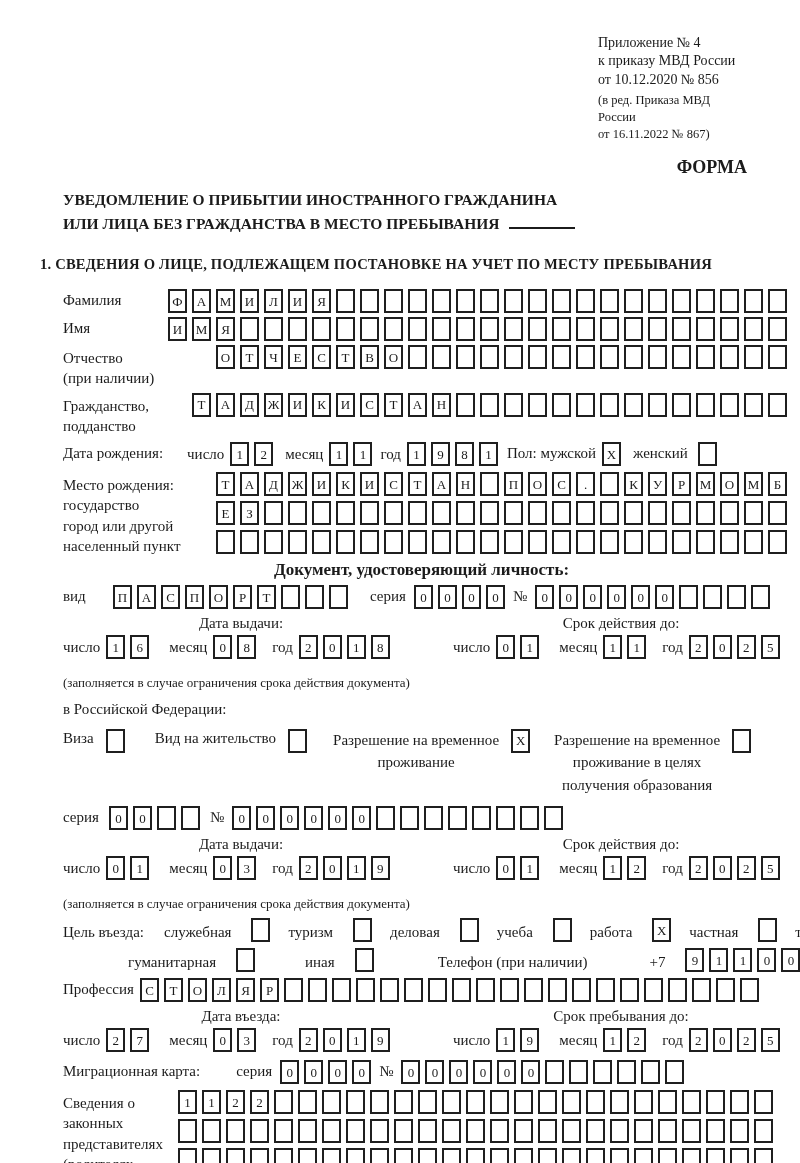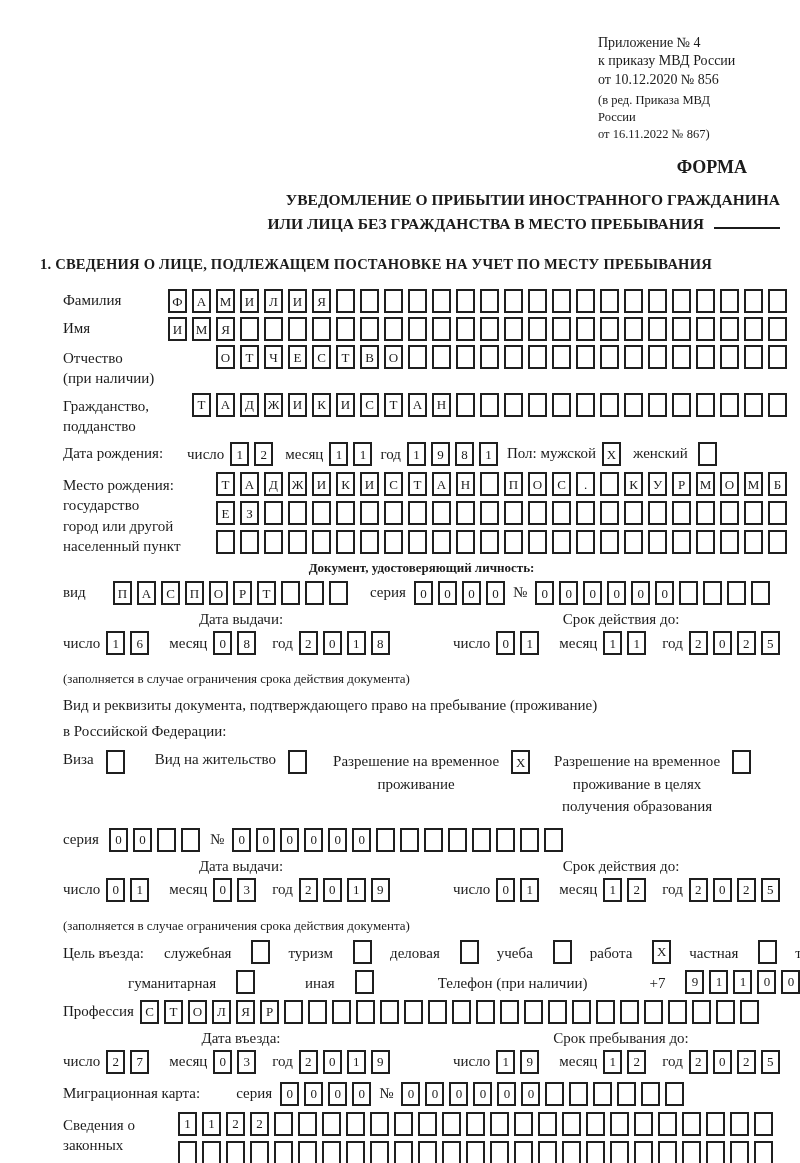--- a/index.html
+++ b/index.html
@@ -12,40 +12,40 @@
   .cells{display:inline-flex;gap:5px;vertical-align:middle;flex:none;}
   .cell{
     width:19px;height:24px;box-sizing:border-box;border:2px solid #1f1f1f;
     display:inline-flex;align-items:center;justify-content:center;
     font-size:13px;line-height:1;flex:none;background:#fff;
   }
   
   .annex{margin-left:auto;width:182px;line-height:1.32;font-size:14px;}
   .annex .note{font-size:12.5px;margin-top:3px;line-height:1.35;}
   .forma{text-align:right;padding-right:33px;font-weight:bold;font-size:18px;margin-top:14px;}
-  .title{text-align:right;font-weight:bold;font-size:15.5px;line-height:1.55;margin-top:10px;}
+  .title{text-align:left;font-weight:bold;font-size:15.5px;line-height:1.55;margin-top:10px;}
   .u-line{display:inline-block;width:66px;border-bottom:2px solid #1b1b1b;margin-left:10px;vertical-align:baseline;}
   .section1{font-weight:bold;font-size:14.6px;margin:20px 0 16px -23px;letter-spacing:.2px;}
   
   .frow{display:flex;align-items:center;margin-bottom:4px;}
   .frow.top{align-items:flex-start;}
   .lbl{flex:none;line-height:1.3;}
   .lblcol{flex:none;line-height:1.35;padding-top:3px;}
   .w105{width:105px}.w129{width:129px}.w153{width:153px}.w77{width:77px}.w115{width:115px}
   .cellcol{display:flex;flex-direction:column;gap:5px;}
   
   .dpair{display:flex;align-items:flex-start;margin-bottom:2px;}
   .dp{display:flex;flex-direction:column;}
   .dp-left{width:356px;flex:none;}
   .dp-right{margin-left:34px;width:336px;flex:none;}
   .dp-title{text-align:center;margin-bottom:3px;}
   .dg{display:flex;align-items:center;gap:6px;}
   .dg .dlab{flex:none;}
   .note{font-size:13px;text-align:left;padding-right:40px;margin:16px 0 6px 0;}
-  .docheader{text-align:center;font-weight:bold;font-size:13px;margin:4px 0 5px 0;}
+  .docheader{text-align:center;font-weight:bold;font-size:17px;margin:4px 0 5px 0;}
   .plain{line-height:1.7;}
   
   .optrow{display:flex;align-items:flex-start;margin:6px 0 10px 0;}
   .optgrp{display:flex;align-items:flex-start;gap:12px;}
   .optlines{display:flex;flex-direction:column;align-items:center;line-height:1.5;text-align:center;}
   
   .purpose{display:flex;align-items:flex-end;gap:18px;margin-bottom:6px;flex-wrap:nowrap;}
   .purpose .lbl{margin-right:2px;}
   .sp{flex:none;}
 </style>
@@ -422,21 +422,20 @@
             <span class="cell">2</span>
             <span class="cell">0</span>
             <span class="cell">2</span>
             <span class="cell">5</span>
           </span>
       </div>
     </div>
   </div>
   <div class="note">(заполняется в случае ограничения срока действия документа)</div>
 
-  <div class="plain">Вид и реквизиты документа, подтверждающего право на пребывание (проживание)</div>
   <div class="plain">в Российской Федерации:</div>
 
   <div class="optrow">
     <span class="optgrp">
       <span class="lbl">Виза</span>
       <span class="cells">
           <span class="cell"></span>
         </span>
     </span>
     <span class="sp" style="width:30px"></span>

